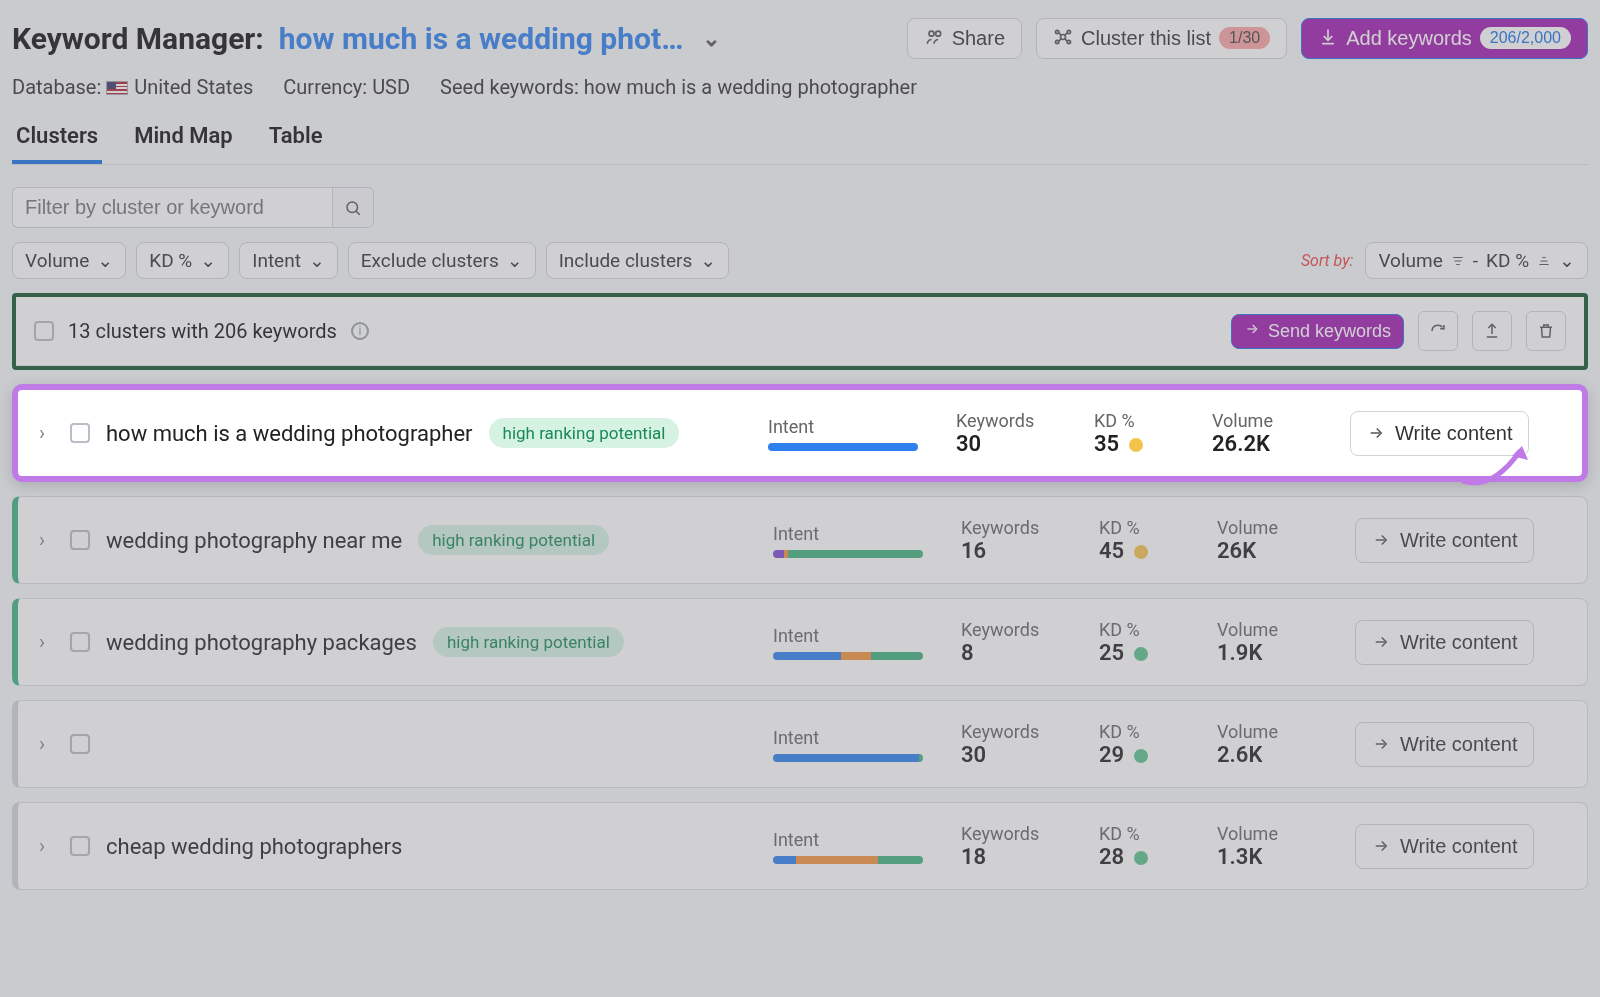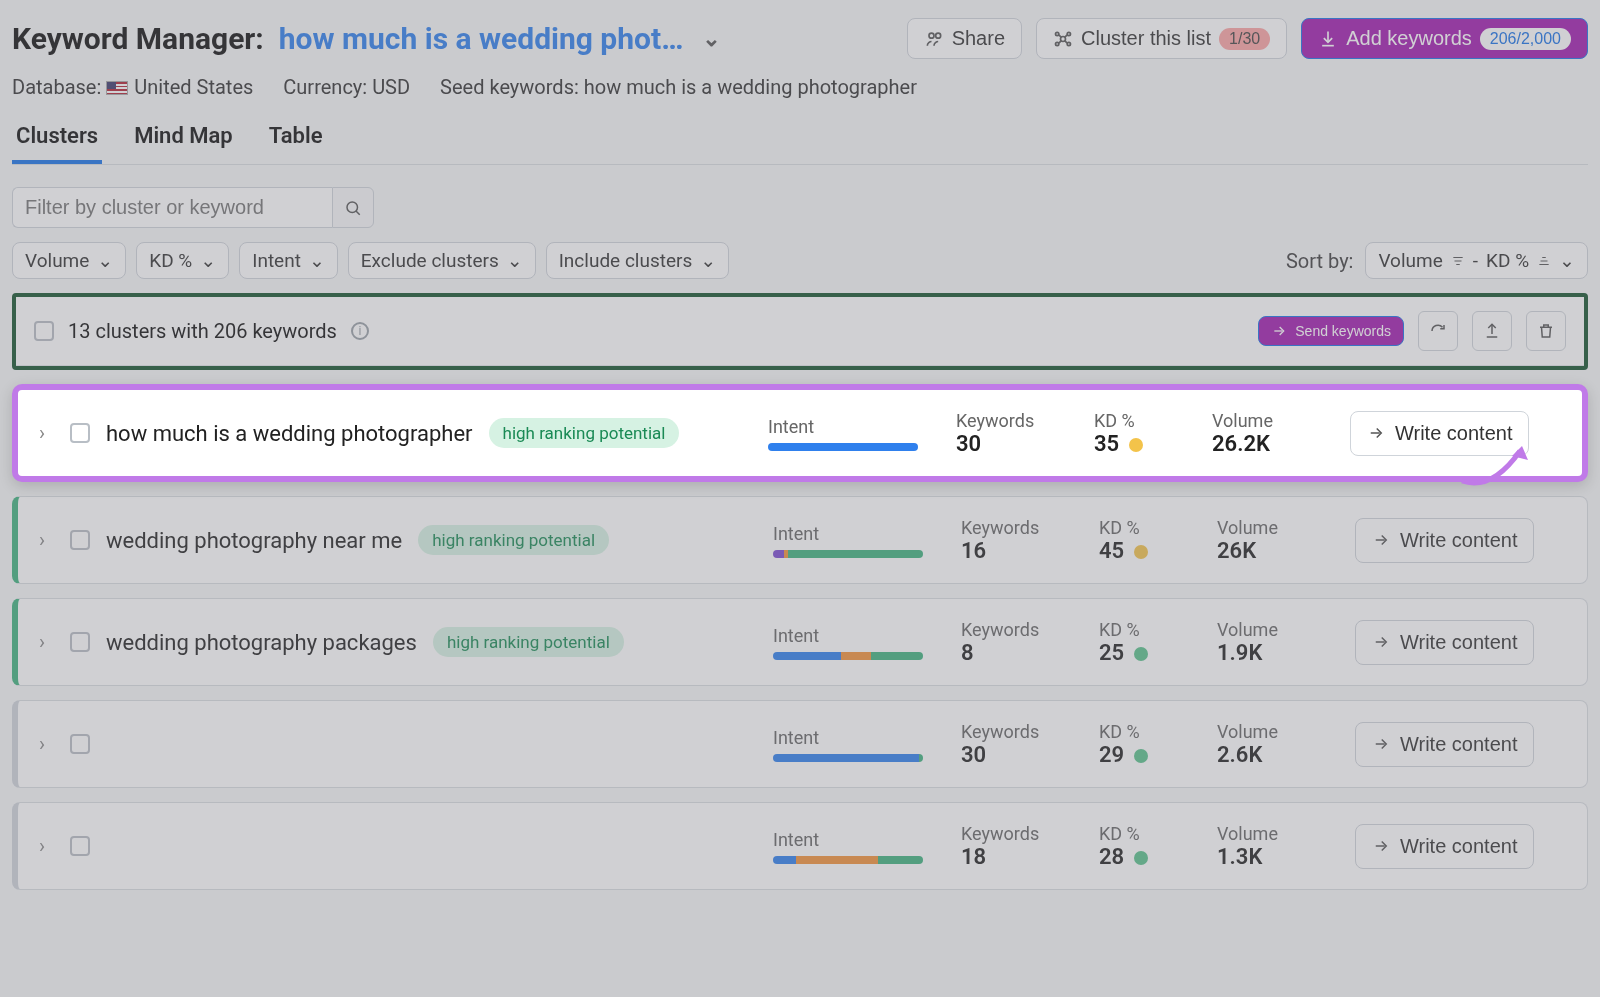--- a/index.html
+++ b/index.html
@@ -3,38 +3,38 @@
 <meta charset="utf-8">
 <style>
 * { box-sizing: border-box; margin: 0; padding: 0; }
 body { font-family: -apple-system, BlinkMacSystemFont, "Segoe UI", Roboto, sans-serif; background: #f6f7f8; color: #111; width: 1600px; height: 997px; padding: 12px; position: relative; font-size: 18px; }
 .overlay { position: absolute; inset: 0; background: rgba(120,120,130,0.35); pointer-events: none; z-index: 5; }
 .hdr { display: flex; align-items: center; gap: 14px; padding: 6px 0 10px 0; }
 .title { font-size: 30px; font-weight: 700; display: flex; align-items: center; gap: 15px; }
 .title .blue { color: #2f80ed; font-weight: 700; max-width: 480px; white-space: nowrap; overflow: hidden; text-overflow: ellipsis; }
 .chev { color: #555; font-size: 22px; margin-left: 4px; }
 .spacer { flex: 1; }
-.btn { display: inline-flex; align-items: center; gap: 8px; border: 1px solid #cfd4da; background: #fff; border-radius: 8px; padding: 8px 16px; font-size: 20px; cursor: pointer; color: #333; }
-.btn.small { font-size: 14px; padding: 6px 12px; }
+.btn { display: inline-flex; align-items: flex-start; gap: 8px; border: 1px solid #cfd4da; background: #fff; border-radius: 8px; padding: 8px 16px; font-size: 20px; cursor: pointer; color: #333; }
+.btn.small { font-size: 18px; padding: 6px 12px; }
 .btn.primary { background: #a21caf; color: #fff; border-color: #1a73e8; }
 .pill { background: #fca5a5; border-radius: 14px; padding: 2px 10px; font-size: 16px; color: #444; }
 .pill.blue { background: #fff; color: #1a73e8; }
 .meta { display: flex; gap: 30px; padding: 6px 0 18px 0; font-size: 20px; color: #333; align-items: center; }
 .flag { width: 22px; height: 14px; display: inline-block; background: linear-gradient(#b22234 0 15%, #fff 15% 30%, #b22234 30% 45%, #fff 45% 60%, #b22234 60% 75%, #fff 75% 90%, #b22234 90% 100%); position: relative; border: 1px solid #aaa; vertical-align: -1px; margin-right: 6px; }
 .flag::before { content:""; position:absolute; left:0; top:0; width:45%; height:55%; background:#3c3b6e; }
 .tabs { display: flex; gap: 28px; border-bottom: 1px solid #d9dde1; font-size: 22px; font-weight: 600; color: #111; margin-bottom: 22px; }
 .tab { padding: 6px 4px 12px 4px; cursor: pointer; }
 .tab.active { border-bottom: 4px solid #1a73e8; color: #111; }
 .toolbar { display: flex; align-items: center; gap: 12px; margin-bottom: 14px; }
 .search { display: flex; }
 .search input { border: 1px solid #cfd4da; border-right: none; padding: 8px 12px; font-size: 20px; width: 320px; border-radius: 6px 0 0 6px; }
 .search .sbtn { border: 1px solid #cfd4da; border-radius: 0 6px 6px 0; width: 42px; display: flex; align-items: center; justify-content: center; background: #f7f8f9; }
 .chips { display: flex; gap: 10px; align-items: center; }
 .chip { border: 1px solid #cfd4da; background: #fff; border-radius: 8px; padding: 6px 12px; font-size: 19px; color: #333; display: inline-flex; align-items: center; gap: 8px; cursor: pointer; }
-.sortlbl { color: #404040; font-size: 20px; }
+.sortlbl { color: #ef4444; font-size: 16px; font-style: italic; }
 .panel { border: 4px solid #14532d; border-radius: 4px; background: #fff; }
 .panel-hdr { display: flex; align-items: center; padding: 14px 18px; gap: 14px; border-bottom: 1px solid #e5e8eb; }
 .cb { width: 20px; height: 20px; border: 2px solid #b8bec5; border-radius: 4px; background:#fff; cursor: pointer; }
 .info-circle { width: 18px; height: 18px; border: 2px solid #9aa1a8; border-radius: 50%; display: inline-flex; align-items: center; justify-content: center; font-size: 12px; color: #9aa1a8; }
 .iconbtn { width: 40px; height: 40px; border: 1px solid #cfd4da; border-radius: 6px; background: #fff; display: inline-flex; align-items: center; justify-content: center; cursor: pointer; }
 .rows { display: flex; flex-direction: column; gap: 14px; }
 .row { background: #fff; border: 1px solid #d9dde1; border-left: 6px solid #cfd4da; border-radius: 8px; display: flex; align-items: center; padding: 20px 22px 20px 12px; gap: 16px; position: relative; }
 .row.green { border-left-color: #3fb37f; }
 .row.hi { border: 6px solid #c07ae8; border-radius: 10px; z-index: 10; box-shadow: 0 4px 14px rgba(0,0,0,0.15); }
 .expand { color: #888; cursor: pointer; width: 24px; text-align: center; font-size: 20px; }
@@ -340,20 +340,21 @@
               <path d="M13 6l6 6-6 6"></path>
             </svg>
           <span>Write content</span>
         </button>
       </div>
     </div>
     </div>
     <div class="row">
     <span class="expand">›</span>
     <div class="cb"></div>
+    <span class="cluster">cheap wedding photographers</span>
 
     <div class="metrics">
       <div>
         <div class="mlabel">Intent</div>
         <div class="intentbar">
             <div class="seg" style="background:#2f80ed;width:15%"></div>
             <div class="seg" style="background:#f3923a;width:55%"></div>
             <div class="seg" style="background:#3fb37f;width:30%"></div>
           </div>
       </div>

